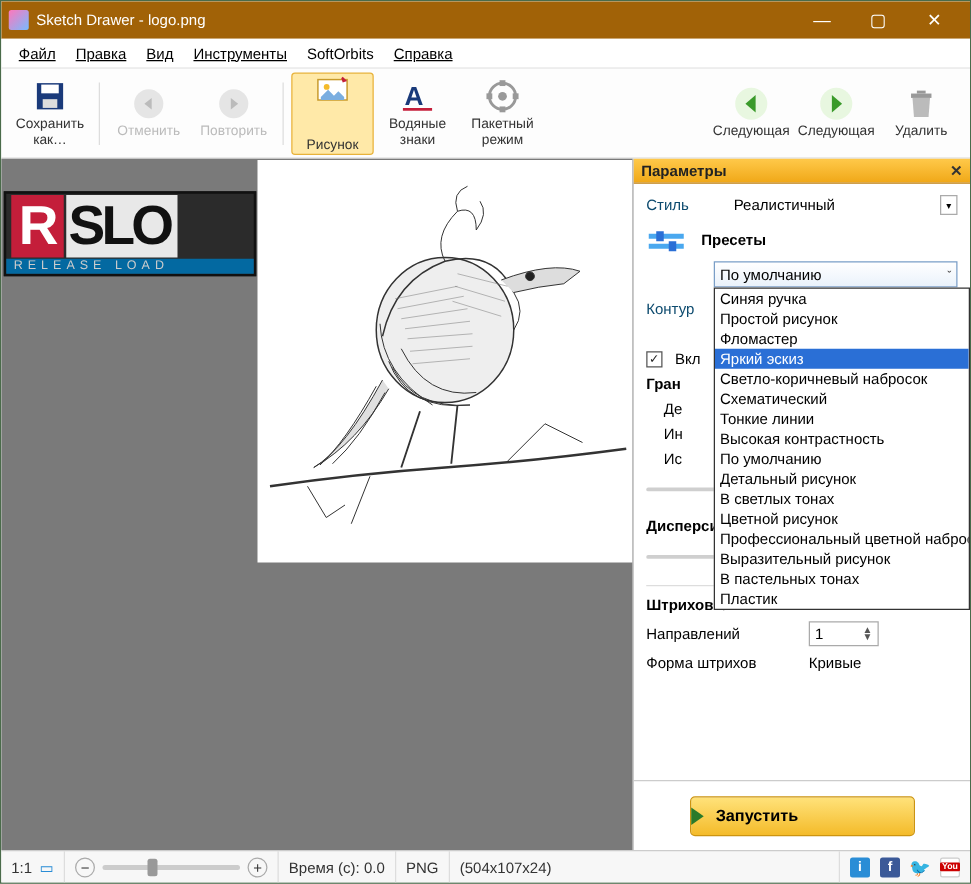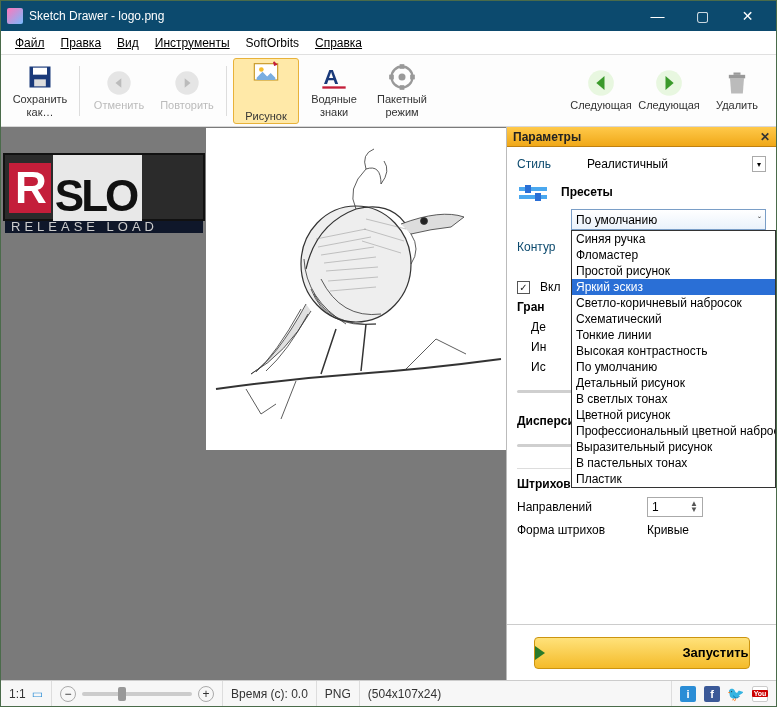--- a/index.html
+++ b/index.html
@@ -1,18 +1,18 @@
 <!DOCTYPE html>
 <html><head>
 <meta charset="utf-8">
 <style>
 * { box-sizing: border-box; margin: 0; padding: 0; font-family: "Segoe UI", Tahoma, sans-serif; }
 body { background: #fff; width: 777px; height: 707px; overflow: hidden; border: 1px solid #4a6b4a; display: flex; flex-direction: column; }
 
-.titlebar { height: 30px; background: #0c4a6e; color: #fff; display: flex; align-items: center; padding: 0 6px; font-size: 12px; }
+.titlebar { height: 30px; background: #a16207; color: #fff; display: flex; align-items: center; padding: 0 6px; font-size: 12px; }
 .titlebar .ticon { width: 16px; height: 16px; margin-right: 6px; background: linear-gradient(135deg,#f7b,#7bf); border-radius: 2px; }
 .titlebar .title { flex: 1; }
 .titlebar .wbtn { width: 45px; height: 30px; display: flex; align-items: center; justify-content: center; color: #fff; font-size: 14px; cursor: pointer; }
 
 .menubar { height: 24px; background: #fff; display: flex; align-items: center; padding: 0 6px; font-size: 12px; border-bottom: 1px solid #e0e0e0; }
 .menubar span { padding: 3px 8px; cursor: pointer; }
 .menubar span u { text-decoration: underline; }
 
 .toolbar { height: 72px; background: #fdfdfd; display: flex; align-items: center; padding: 2px 6px; border-bottom: 1px solid #d8d8d8; gap: 2px; }
 .tbbtn { width: 66px; height: 66px; display: flex; flex-direction: column; align-items: center; justify-content: center; font-size: 11px; text-align: center; cursor: pointer; border: 1px solid transparent; border-radius: 3px; gap: 2px; color: #333; line-height: 1.1; }
@@ -20,22 +20,22 @@
 .tbbtn.disabled { color: #bbb; cursor: default; }
 .tbicon { width: 28px; height: 28px; display: flex; align-items: center; justify-content: center; }
 .tbsep { width: 1px; height: 50px; background: #ddd; margin: 0 4px; }
 .tbspacer { flex: 1; }
 
 .workspace { flex: 1; display: flex; min-height: 0; }
 .canvas { flex: 1; background: #7a7a7a; position: relative; overflow: hidden; }
 .logo { position: absolute; left: 2px; top: 26px; width: 202px; height: 68px; background: #2b2b2b; border: 2px solid #111; display: flex; flex-direction: column; }
 .logo-top { flex: 1; display: flex; align-items: center; padding-left: 4px; font-weight: 900; font-size: 44px; color: #fff; letter-spacing: -2px; }
 .logo-top .r { background: #c41e3a; padding: 0 6px; margin-right: 2px; }
-.logo-top .rest { background: #e8e8e8; color: #111; padding: 16px 6px 0 2px; letter-spacing:-3px;}
-.logo-bot { height: 12px; background: #0f172a; color: #ccc; font-size: 13px; letter-spacing: 4px; padding-left: 6px; line-height: 12px; }
+.logo-top .rest { background: #e8e8e8; color: #111; padding: 0 6px 0 2px; letter-spacing:-3px;}
+.logo-bot { height: 12px; background: #0369a1; color: #ccc; font-size: 10px; letter-spacing: 4px; padding-left: 6px; line-height: 12px; }
 .sketch { position: absolute; left: 205px; top: 1px; width: 300px; height: 322px; background: #fff; }
 .sketch svg { width: 100%; height: 100%; }
 
 .panel { width: 270px; background: #fff; border-left: 1px solid #bbb; display: flex; flex-direction: column; font-size: 12px; }
 .panel-hdr { height: 20px; background: linear-gradient(#ffc94a,#f0a818); border-bottom: 1px solid #c08010; display: flex; align-items: center; padding: 0 6px; font-weight: bold; color: #222; }
 .panel-hdr .x { margin-left: auto; color: #333; cursor: pointer; font-size: 12px; }
 .panel-body { flex: 1; padding: 8px 10px 4px 10px; overflow: hidden; position: relative; }
 .row { display: flex; align-items: center; gap: 10px; margin-bottom: 8px; }
 .row .k { width: 56px; color: #0c4a6e; }
 .row .v { flex: 1; padding: 2px 4px; }
@@ -51,21 +51,21 @@
 .sec-title { font-weight: bold; margin: 4px 0 6px 0; }
 .field-row { display: flex; align-items: center; gap: 10px; margin: 6px 0; }
 .field-row label { width: 120px; }
 .spin { width: 56px; height: 20px; border: 1px solid #aaa; display: flex; align-items: center; padding: 0 4px; }
 .spin .ar { margin-left: auto; font-size: 8px; color: #555; line-height: 6px; }
 .slider-track { position: relative; height: 24px; margin: 2px 0 10px 0; }
 .slider-track .rail { position: absolute; left: 0; right: 0; top: 10px; height: 3px; background: #cfcfcf; border-radius: 2px; }
 .slider-track .thumb { position: absolute; top: 3px; width: 10px; height: 18px; background: #2a8dd6; border-radius: 2px; }
 .hr { height: 1px; background: #ddd; margin: 8px 0; }
 .run-bar { height: 56px; border-top: 1px solid #ccc; display: flex; align-items: center; justify-content: center; }
-.run-btn { width: 216px; height: 32px; background: linear-gradient(#ffe27a,#f4bb2a); border: 1px solid #cc9410; border-radius: 4px; display: flex; align-items: center; justify-content: space-between; gap: 10px; font-weight: bold; font-size: 13px; cursor: pointer; }
+.run-btn { width: 180px; height: 32px; background: linear-gradient(#ffe27a,#f4bb2a); border: 1px solid #cc9410; border-radius: 4px; display: flex; align-items: center; justify-content: flex-start; gap: 10px; font-weight: bold; font-size: 13px; cursor: pointer; }
 .run-btn .play { width: 0; height: 0; border-left: 10px solid #2a7a2a; border-top: 7px solid transparent; border-bottom: 7px solid transparent; }
 
 .statusbar { height: 26px; border-top: 1px solid #ccc; background: #f7f7f7; display: flex; align-items: center; font-size: 12px; color: #333; }
 .statusbar .cell { padding: 0 8px; border-right: 1px solid #ddd; height: 100%; display: flex; align-items: center; gap: 6px; }
 .statusbar .stretch { flex: 1; }
 .zoom-slider { width: 110px; height: 4px; background: #ccc; position: relative; border-radius: 2px; }
 .zoom-slider .zthumb { position: absolute; left: 36px; top: -5px; width: 8px; height: 14px; background: #999; border-radius: 2px; }
 .sicon { width: 16px; height: 16px; display: inline-flex; align-items: center; justify-content: center; border-radius: 2px; font-size: 11px; font-weight: bold; }
 .chk { appearance: none; width: 13px; height: 13px; border: 1px solid #555; display: inline-flex; align-items: center; justify-content: center; font-size: 10px; background: #fff;}
 .chk::after{content:"✓"; color:#222;}
@@ -244,22 +244,22 @@
         </div>
       </div>
 
       <div class="combo" style="margin-left:54px">
         <div class="combo-box">
           <span>По умолчанию</span>
           <span class="combo-arrow">ˇ</span>
         </div>
         <div class="combo-list" id="preset-list">
             <div>Синяя ручка</div>
+            <div>Простой рисунок</div>
             <div>Фломастер</div>
-            <div>Простой рисунок</div>
             <div class="hl">Яркий эскиз</div>
             <div>Светло-коричневый набросок</div>
             <div>Схематический</div>
             <div>Тонкие линии</div>
             <div>Высокая контрастность</div>
             <div>По умолчанию</div>
             <div>Детальный рисунок</div>
             <div>В светлых тонах</div>
             <div>Цветной рисунок</div>
             <div>Профессиональный цветной наброс</div>

